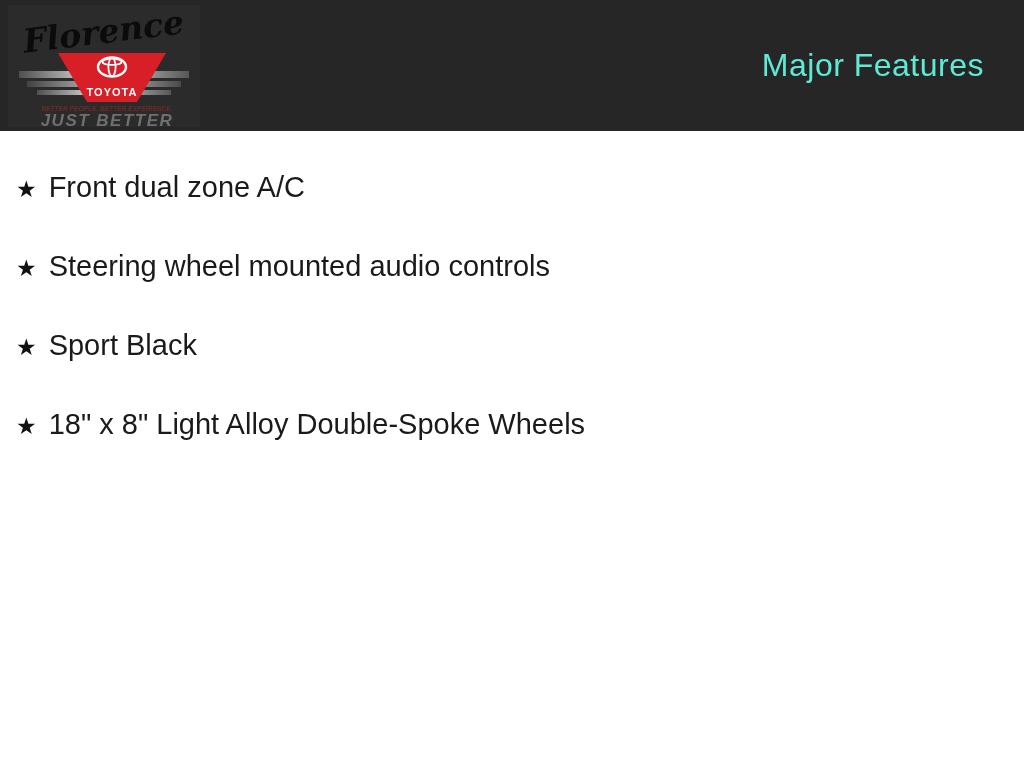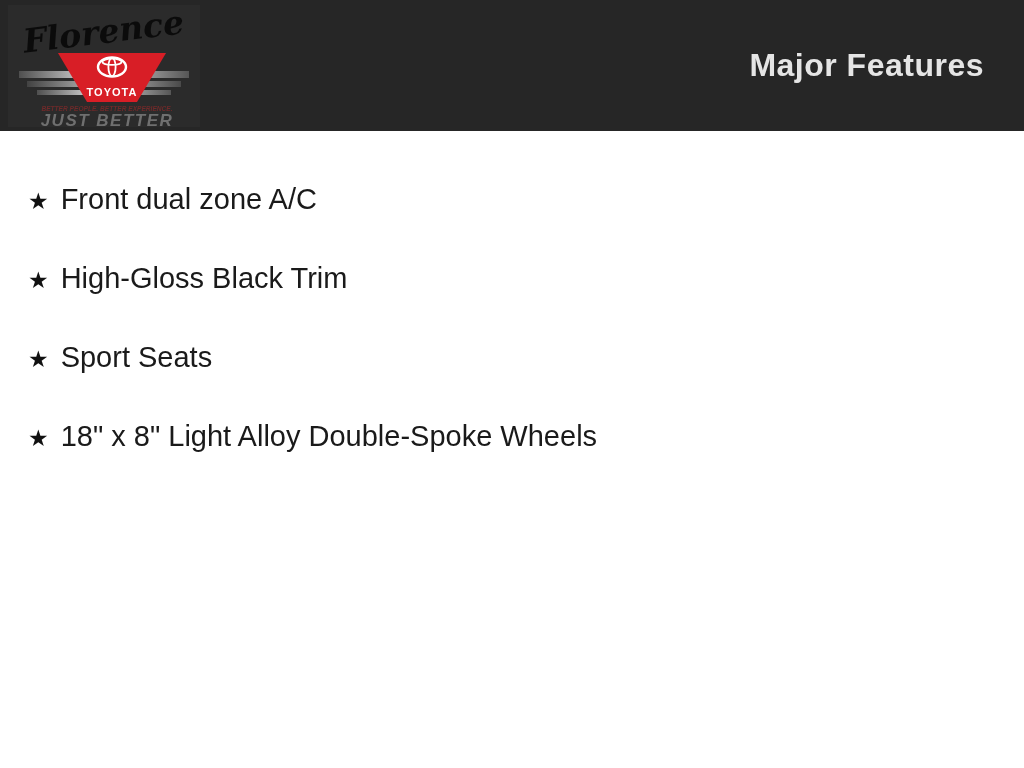--- a/index.html
+++ b/index.html
@@ -22,29 +22,29 @@
   .logo-box {
     margin-left: 8px;
     width: 192px;
     height: 122px;
     background: #2b2b2b;
     flex: 0 0 auto;
   }
   .page-title {
     margin: 0 40px 0 0;
     font-size: 32px;
-    font-weight: 700;
-    color: #e5e5e5;
+    font-weight: 400;
+    color: #5eead4;
     letter-spacing: 0.5px;
   }
 
   
   .features {
     list-style: none;
-    margin: 16px;
+    margin: 4px;
     padding: 13px 0 0 12px;
   }
   .features li {
     height: 79px;
     line-height: 79px;
     white-space: nowrap;
     font-size: 29px;
     color: #1a1a1a;
   }
   .features .star {
@@ -111,18 +111,18 @@
         <text x="99" y="106" class="logo-sans" font-style="italic" font-size="6.6" fill="#6e2a2a" text-anchor="middle">BETTER PEOPLE. BETTER EXPERIENCE.</text>
         <text x="99" y="121" class="logo-sans" font-style="italic" font-size="17" letter-spacing="1.5" fill="#6f6f6f" text-anchor="middle">JUST BETTER</text>
       </svg>
     </div>
 
     <h1 class="page-title">Major Features</h1>
   </div>
 
   <ul class="features">
     <li><span class="star">★</span><span>Front dual zone A/C</span></li>
-    <li><span class="star">★</span><span>High-Gloss Black Trim</span></li>
-    <li><span class="star">★</span><span>Sport Seats</span></li>
+    <li><span class="star">★</span><span>Steering wheel mounted audio controls</span></li>
+    <li><span class="star">★</span><span>Sport Black</span></li>
     <li><span class="star">★</span><span>18" x 8" Light Alloy Double-Spoke Wheels</span></li>
   </ul>
 
 </div>
 
 </body></html>

